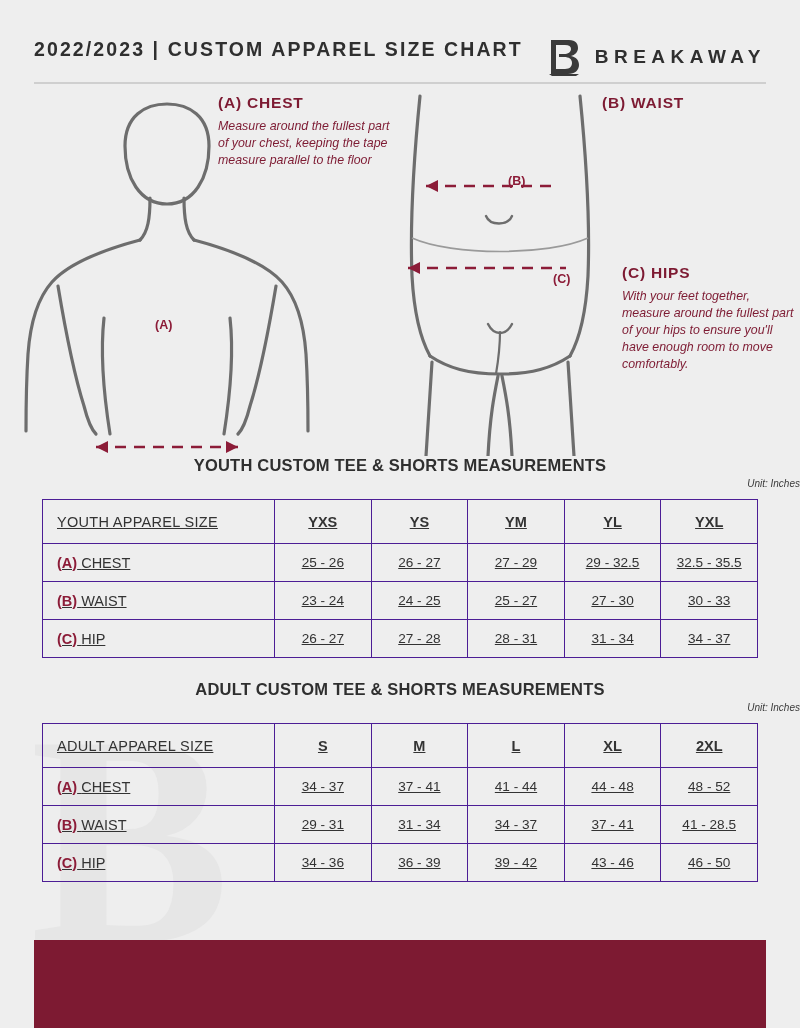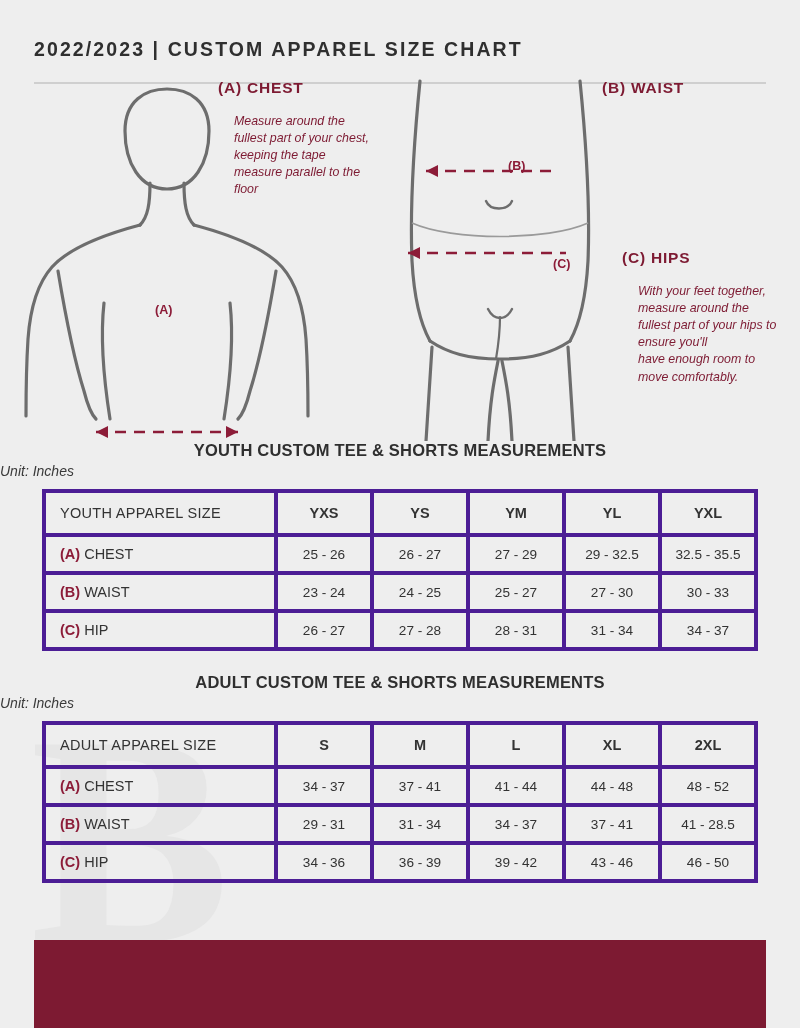--- a/index.html
+++ b/index.html
@@ -89,62 +89,63 @@
     width: 175px;
   }
   .callout h3 {
     margin: 0 0 6px 0;
     font-size: 15.5px;
     font-weight: 700;
     letter-spacing: 0.8px;
     color: #7d1a32;
   }
   .callout p {
-    margin: 16px;
+    margin: 0;
     font-size: 12.4px;
     line-height: 1.38;
     font-style: italic;
     color: #7d1a32;
   }
   #callout-chest { left: 218px; top: 8px; }
   #callout-waist { left: 602px; top: 8px; width: 168px; }
   #callout-hips  { left: 622px; top: 178px; width: 172px; }
 
   
   .section { position: relative; z-index: 2; margin-top: 0; }
   .section-title {
     text-align: center;
     font-size: 16.5px;
     font-weight: 700;
     color: #2f2f2f;
     letter-spacing: 0.2px;
     margin: 0;
   }
   .section-unit {
-    text-align: left;
-    font-size: 14px;
+    text-align: right;
+    font-size: 10px;
     font-style: italic;
     color: #3a3a3a;
     margin: 3px 0 10px 0;
   }
   table {
     width: 716px;
     margin: 0 auto;
     border-collapse: collapse;
     table-layout: fixed;
     background: transparent;
   }
   th, td {
-    border: 4px solid #4c1d95;
+    border: 1px solid #4c1d95;
     height: 38px;
     text-align: center;
     font-size: 13.6px;
     color: #333;
     font-weight: 400;
     padding: 0 4px;
+    text-decoration: underline;
   }
   thead th {
     font-weight: 700;
     font-size: 14.5px;
     height: 44px;
   }
   thead th.rowhead {
     text-align: left;
     padding-left: 14px;
     font-weight: 400;
@@ -175,20 +176,30 @@
 </style>
 </head>
 <body>
 
 <div class="page">
 
   <div class="watermark">B</div>
 
   <div class="header">
     <div class="header-title">2022/2023  |  CUSTOM APPAREL SIZE CHART</div>
+    <div class="brand">
+      <span class="brand-mark">
+        <svg width="34" height="38" viewBox="0 0 34 38">
+          <path d="M4 2 L22 2 C29 2 31 6 31 10 C31 14 28 17 24 18 C29 19 32 22 32 27 C32 32 28 36 21 36 L4 36 Z" fill="#3a3a3a"></path>
+          <path d="M9 7 L9 31 L18 31 C23 31 25 28 25 25 C25 21 22 19 17 19 L12 19 L12 16 L17 16 C21 16 24 14 24 11 C24 8.5 22 7 18 7 Z" fill="#eeeeee"></path>
+          <path d="M2 36 L32 36 L29 38 L5 38 Z" fill="#3a3a3a"></path>
+        </svg>
+      </span>
+      <span class="brand-name">BREAKAWAY</span>
+    </div>
   </div>
   <div class="header-rule"></div>
 
   <div class="diagram">
     <svg width="800" height="370" viewBox="0 0 800 370">
 
       <g fill="none" stroke="#6d6d6d" stroke-width="3.2" stroke-linecap="round" stroke-linejoin="round">
 
         <path d="M125 60 C125 30 145 18 167 18 C189 18 209 30 209 60 C209 92 194 118 167 118 C140 118 125 92 125 60 Z"></path>
 

